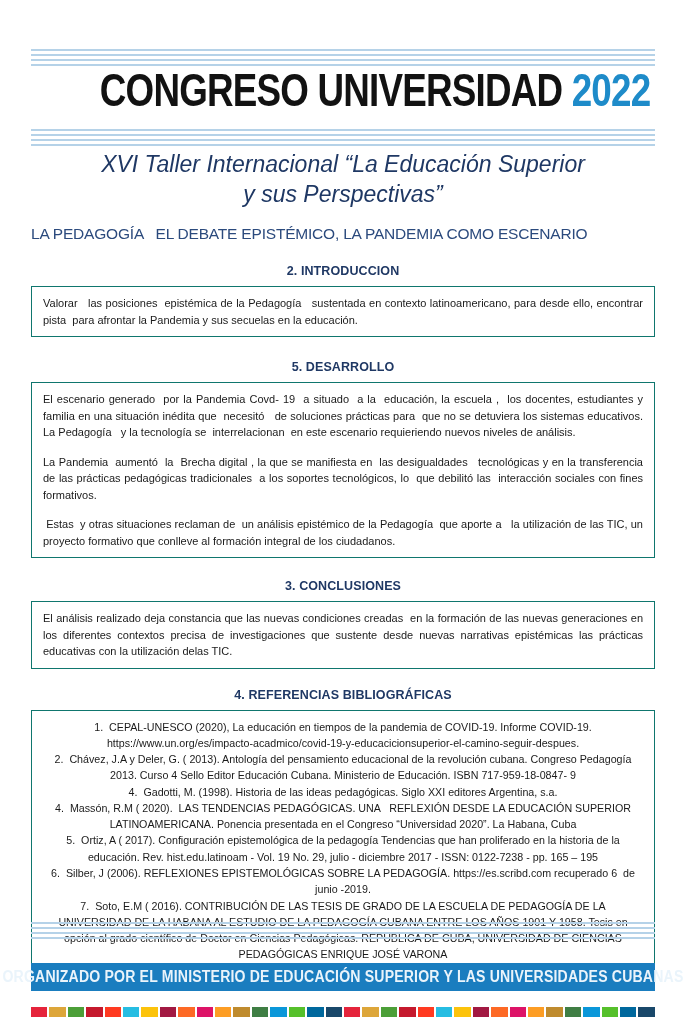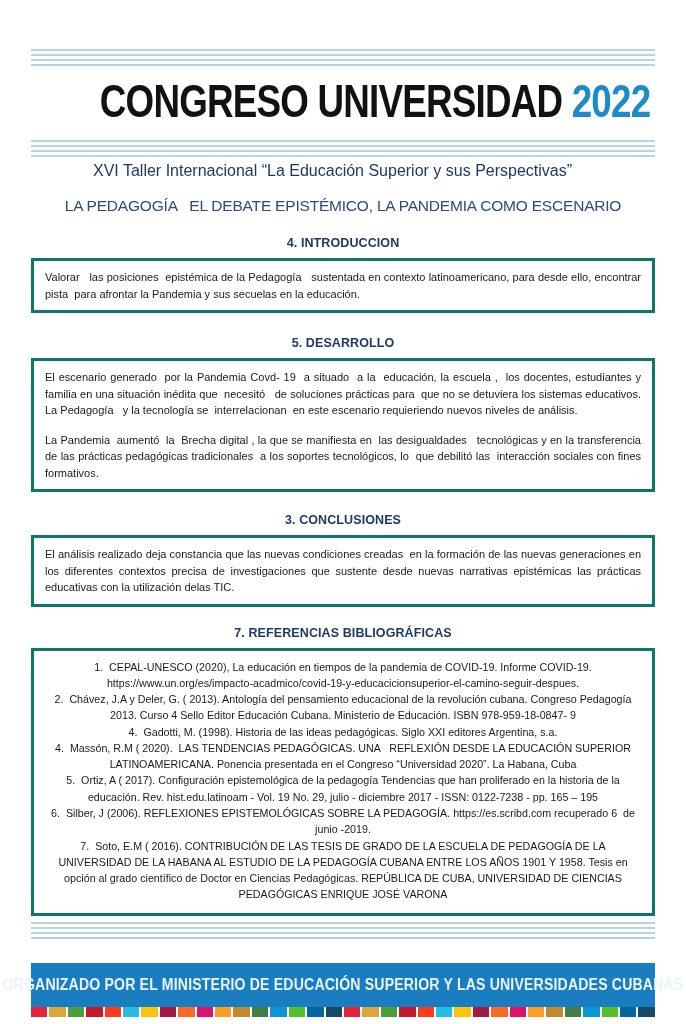--- a/index.html
+++ b/index.html
@@ -11,45 +11,46 @@
     color:#1c1c1c;
     overflow:hidden;
   }
   .content { padding:49px 31px 0 31px; }
 
   
   .lines-group { display:flex; flex-direction:column; gap:3px; }
   .line { height:2px; background:#B5D2E8; }
 
   
-  .title-row { text-align:right; margin-top:11px; white-space:nowrap; }
+  .title-row { text-align:right; white-space:nowrap; }
   .title-inner {
     display:inline-block;
     transform:scaleX(0.80);
     transform-origin:center;
     font-weight:bold;
     font-size:46px;
     letter-spacing:-1px;
     color:#121212;
     line-height:1.05;
   }
   .title-year { color:#1E8BC9; }
 
   .lines-top2 { margin-top:15px; }
 
   .subtitle {
     margin:4px auto 0 auto;
     max-width:500px;
+    text-align:center;
     color:#1F3864;
-    font-size:16px;
+    font-size:23px;
     line-height:1.3;
+    font-style:italic;
   }
   .topic {
     margin-top:15px;
-    text-align:center;
     color:#2B4A7D;
     font-size:15.5px;
     white-space:pre-wrap;
     letter-spacing:-0.2px;
   }
   .author {
     margin-top:25px;
     text-align:center;
     color:#1F3864;
     font-size:21.5px;
@@ -62,36 +63,36 @@
     font-size:12.5px;
     letter-spacing:0.1px;
   }
   .h-intro   { margin-top:21px; }
   .h-des     { margin-top:23px; }
   .h-conc    { margin-top:21px; }
   .h-ref     { margin-top:19px; }
 
   .box {
     margin-top:8px;
-    border:3px solid #0f766e;
+    border:1px solid #0f766e;
     padding:8px 11px;
     font-size:11px;
     line-height:1.5;
     color:#1a1a1a;
   }
   .box p { white-space:pre-wrap; text-align:justify; }
   .box p + p { margin-top:13px; }
 
   .refs { font-size:10.7px; line-height:1.52; padding:8px 11px 10px 11px; }
   .refs .ref { white-space:pre-wrap; text-align:center; }
 
   
   .footer-lines { position:absolute; left:31px; right:31px; top:922px; }
   .banner {
-    position:absolute; left:31px; right:31px; top:963px; height:44px;
+    position:absolute; left:31px; right:31px; top:963px; height:28px;
     background:#1A7DBF;
     display:flex; align-items:center; justify-content:center;
     white-space:nowrap;
   }
   .banner-text {
     display:inline-block;
     transform:scaleX(0.88);
     transform-origin:center;
     color:#EAF4FB;
     font-weight:bold;
@@ -125,40 +126,41 @@
     <div class="line"></div>
     <div class="line"></div>
     <div class="line"></div>
   </div>
 
   <div class="subtitle">XVI Taller Internacional “La Educación Superior y sus Perspectivas”</div>
 
   <div class="topic">LA PEDAGOGÍA   EL DEBATE EPISTÉMICO, LA PANDEMIA COMO ESCENARIO</div>
 
 
-  <div class="section-heading h-intro">4. INTRODUCCION</div>
+  <div class="section-heading h-intro">2. INTRODUCCION</div>
   <div class="box">
     <p>Valorar   las posiciones  epistémica de la Pedagogía   sustentada en contexto latinoamericano, para desde ello, encontrar pista  para afrontar la Pandemia y sus secuelas en la educación.</p>
   </div>
 
   <div class="section-heading h-des">5. DESARROLLO</div>
   <div class="box">
     <p>El escenario generado  por la Pandemia Covd- 19  a situado  a la  educación, la escuela ,  los docentes, estudiantes y familia en una situación inédita que  necesitó   de soluciones prácticas para  que no se detuviera los sistemas educativos.   La Pedagogía   y la tecnología se  interrelacionan  en este escenario requieriendo nuevos niveles de análisis.</p>
     <p>La Pandemia  aumentó  la  Brecha digital , la que se manifiesta en  las desigualdades   tecnológicas y en la transferencia  de las prácticas pedagógicas tradicionales  a los soportes tecnológicos, lo  que debilitó las  interacción sociales con fines formativos.</p>
+    <p> Estas  y otras situaciones reclaman de  un análisis epistémico de la Pedagogía  que aporte a   la utilización de las TIC, un proyecto formativo que conlleve al formación integral de los ciudadanos.</p>
   </div>
 
   <div class="section-heading h-conc">3. CONCLUSIONES</div>
   <div class="box">
     <p>El análisis realizado deja constancia que las nuevas condiciones creadas  en la formación de las nuevas generaciones en los diferentes contextos precisa de investigaciones que sustente desde nuevas narrativas epistémicas las prácticas educativas con la utilización delas TIC.</p>
   </div>
 
-  <div class="section-heading h-ref">7. REFERENCIAS BIBLIOGRÁFICAS</div>
+  <div class="section-heading h-ref">4. REFERENCIAS BIBLIOGRÁFICAS</div>
   <div class="box refs">
     <div class="ref">1.  CEPAL-UNESCO (2020), La educación en tiempos de la pandemia de COVID-19. Informe COVID-19. https://www.un.org/es/impacto-acadmico/covid-19-y-educacicionsuperior-el-camino-seguir-despues.</div>
-    <div class="ref">2.  Chávez, J.A y Deler, G. ( 2013). Antología del pensamiento educacional de la revolución cubana. Congreso Pedagogía 2013. Curso 4 Sello Editor Educación Cubana. Ministerio de Educación. ISBN 978-959-18-0847- 9</div>
+    <div class="ref">2.  Chávez, J.A y Deler, G. ( 2013). Antología del pensamiento educacional de la revolución cubana. Congreso Pedagogía 2013. Curso 4 Sello Editor Educación Cubana. Ministerio de Educación. ISBN 717-959-18-0847- 9</div>
     <div class="ref">4.  Gadotti, M. (1998). Historia de las ideas pedagógicas. Siglo XXI editores Argentina, s.a.</div>
     <div class="ref">4.  Massón, R.M ( 2020).  LAS TENDENCIAS PEDAGÓGICAS. UNA   REFLEXIÓN DESDE LA EDUCACIÓN SUPERIOR LATINOAMERICANA. Ponencia presentada en el Congreso “Universidad 2020”. La Habana, Cuba</div>
     <div class="ref">5.  Ortiz, A ( 2017). Configuración epistemológica de la pedagogía Tendencias que han proliferado en la historia de la educación. Rev. hist.edu.latinoam - Vol. 19 No. 29, julio - diciembre 2017 - ISSN: 0122-7238 - pp. 165 – 195</div>
     <div class="ref">6.  Silber, J (2006). REFLEXIONES EPISTEMOLÓGICAS SOBRE LA PEDAGOGÍA. https://es.scribd.com recuperado 6  de junio -2019.</div>
     <div class="ref">7.  Soto, E.M ( 2016). CONTRIBUCIÓN DE LAS TESIS DE GRADO DE LA ESCUELA DE PEDAGOGÍA DE LA UNIVERSIDAD DE LA HABANA AL ESTUDIO DE LA PEDAGOGÍA CUBANA ENTRE LOS AÑOS 1901 Y 1958. Tesis en opción al grado científico de Doctor en Ciencias Pedagógicas. REPÚBLICA DE CUBA, UNIVERSIDAD DE CIENCIAS PEDAGÓGICAS ENRIQUE JOSÉ VARONA</div>
   </div>
 
 </div>
 
 <div class="lines-group footer-lines">

